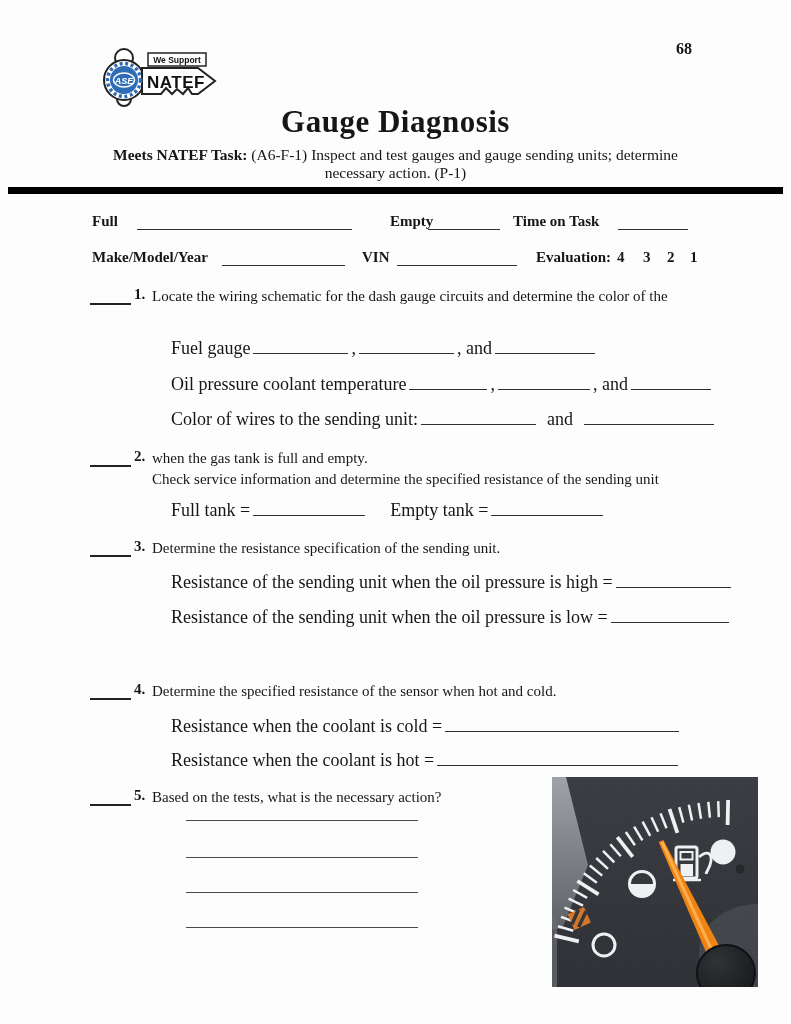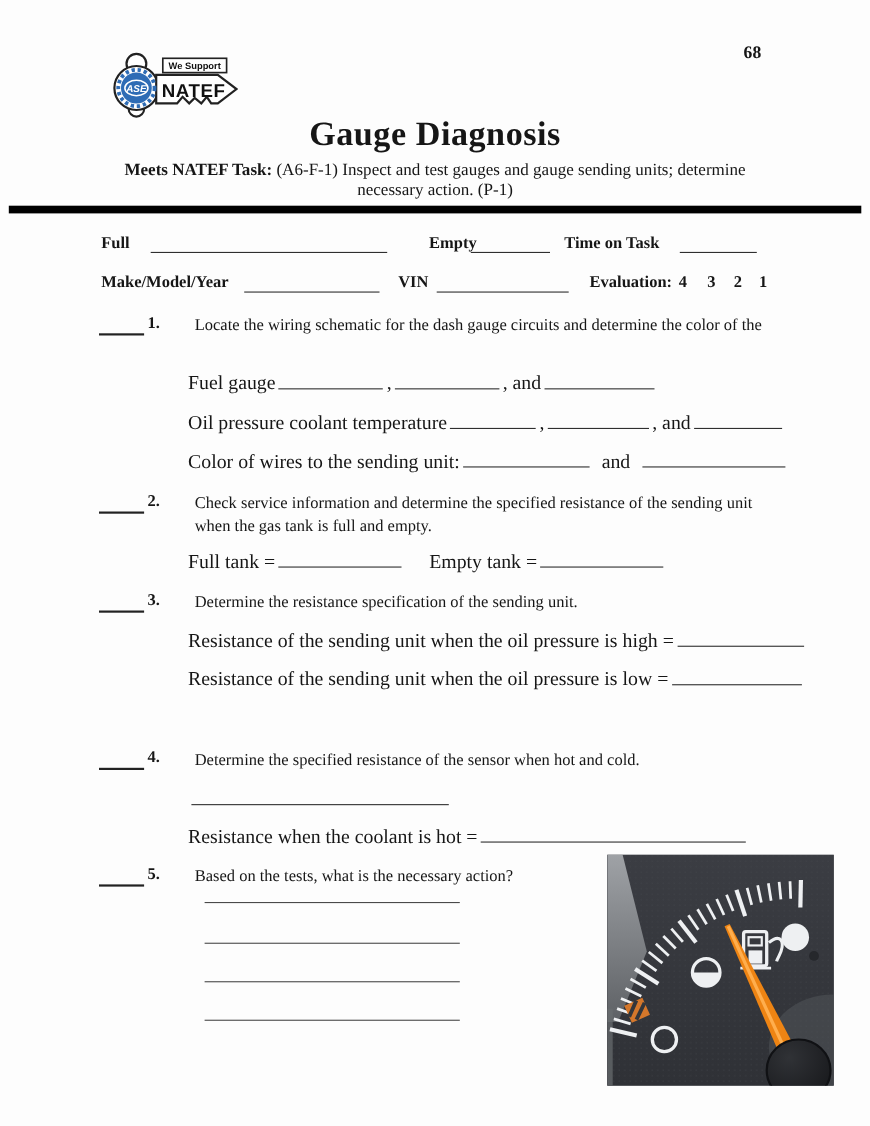--- a/index.html
+++ b/index.html
@@ -10,21 +10,21 @@
   .b{font-weight:bold;}
   
   .bl{display:inline-block;border-bottom:1.5px solid #2f2f2f;height:14px;margin:0 3px;vertical-align:baseline;}
   .row{position:absolute;left:0;width:791px;height:22px;font-size:15px;}
   .row .lbl{position:absolute;font-weight:bold;white-space:nowrap;}
   .row .ul{position:absolute;height:16px;border-bottom:1.5px solid #2f2f2f;}
   .q{position:absolute;left:0;width:791px;}
   .numblank{position:absolute;left:90px;width:41px;height:15px;top:2px;border-bottom:2px solid #222;}
   .qnum{position:absolute;left:134px;top:0;font-weight:bold;font-size:15px;}
   .qtext{position:absolute;left:152px;top:0;width:580px;font-size:15px;line-height:21px;}
-  .qtext span{display:block;margin-left:25px;}
+  .qtext span{display:block;}
   .sub{position:absolute;left:171px;font-size:18px;white-space:nowrap;}
   .ansline{position:absolute;left:186px;width:232px;height:0;border-top:1.5px solid #4a4a4a;}
   .rule{position:absolute;left:8px;width:775px;height:7px;background:#000;}
   .title{position:absolute;top:104px;left:0;width:791px;text-align:center;font-size:31px;font-weight:bold;letter-spacing:.5px;}
   .taskline{position:absolute;left:0;width:791px;text-align:center;font-size:15.5px;line-height:18px;}
   .pagenum{position:absolute;left:676px;top:40px;font-size:16px;font-weight:bold;}
   .photo{position:absolute;left:552px;top:777px;width:206px;height:210px;overflow:hidden;background:#33353a;}
   .logo{position:absolute;left:98px;top:44px;width:122px;height:64px;}
   .logo svg text{font-family:"Liberation Sans","DejaVu Sans",sans-serif;}
 </style>
@@ -94,22 +94,22 @@
   <span>Oil pressure coolant temperature</span><span class="bl" style="width:78px"></span><span>,</span><span class="bl" style="width:92px"></span><span>, and</span><span class="bl" style="width:80px"></span>
 </div>
 <div class="sub" style="top:409px">
   <span>Color of wires to the sending unit:</span><span class="bl" style="width:115px"></span><span style="margin:0 8px">and</span><span class="bl" style="width:130px"></span>
 </div>
 
 <div class="q" style="top:448px">
   <span class="numblank"></span>
   <span class="qnum">2.</span>
   <div class="qtext">
+    <span>when the gas tank is full and empty.</span>
     <span>Check service information and determine the specified resistance of the sending unit</span>
-    <span>when the gas tank is full and empty.</span>
   </div>
 </div>
 <div class="sub" style="top:500px">
   <span>Full tank =</span><span class="bl" style="width:112px"></span><span style="margin-left:22px">Empty tank =</span><span class="bl" style="width:112px"></span>
 </div>
 
 <div class="q" style="top:538px">
   <span class="numblank"></span>
   <span class="qnum">3.</span>
   <div class="qtext">
@@ -124,21 +124,21 @@
 </div>
 
 <div class="q" style="top:681px">
   <span class="numblank"></span>
   <span class="qnum">4.</span>
   <div class="qtext">
     <span>Determine the specified resistance of the sensor when hot and cold.</span>
   </div>
 </div>
 <div class="sub" style="top:716px">
-  <span class="bl" style="width:234px"></span>
+  <span>Resistance when the coolant is cold =</span><span class="bl" style="width:234px"></span>
 </div>
 <div class="sub" style="top:750px">
   <span>Resistance when the coolant is hot =</span><span class="bl" style="width:241px"></span>
 </div>
 
 <div class="q" style="top:787px">
   <span class="numblank"></span>
   <span class="qnum">5.</span>
   <div class="qtext">
     <span>Based on the tests, what is the necessary action?</span>

